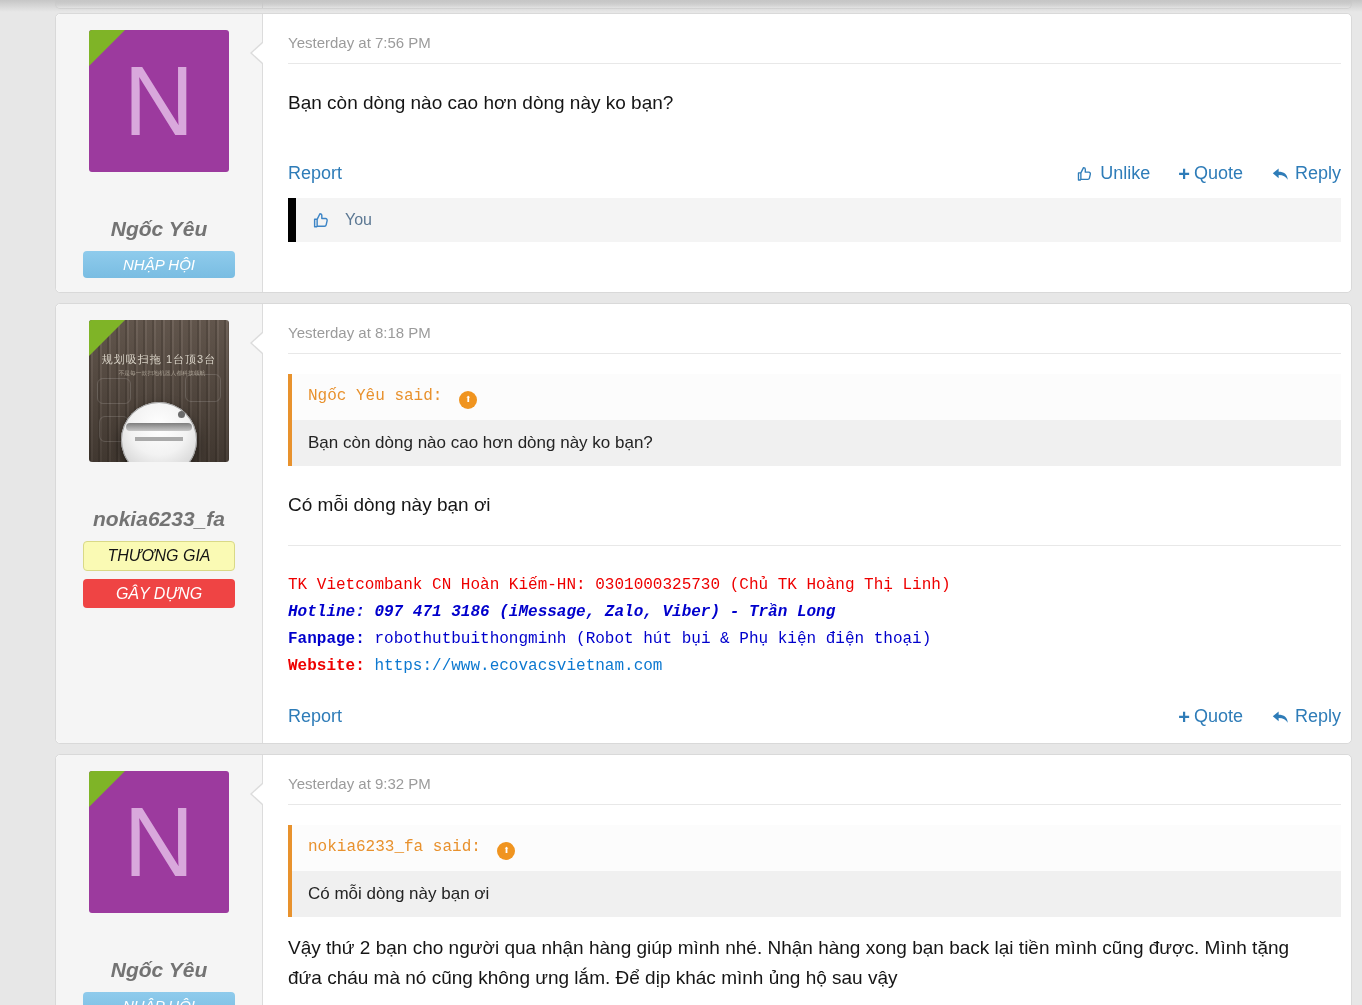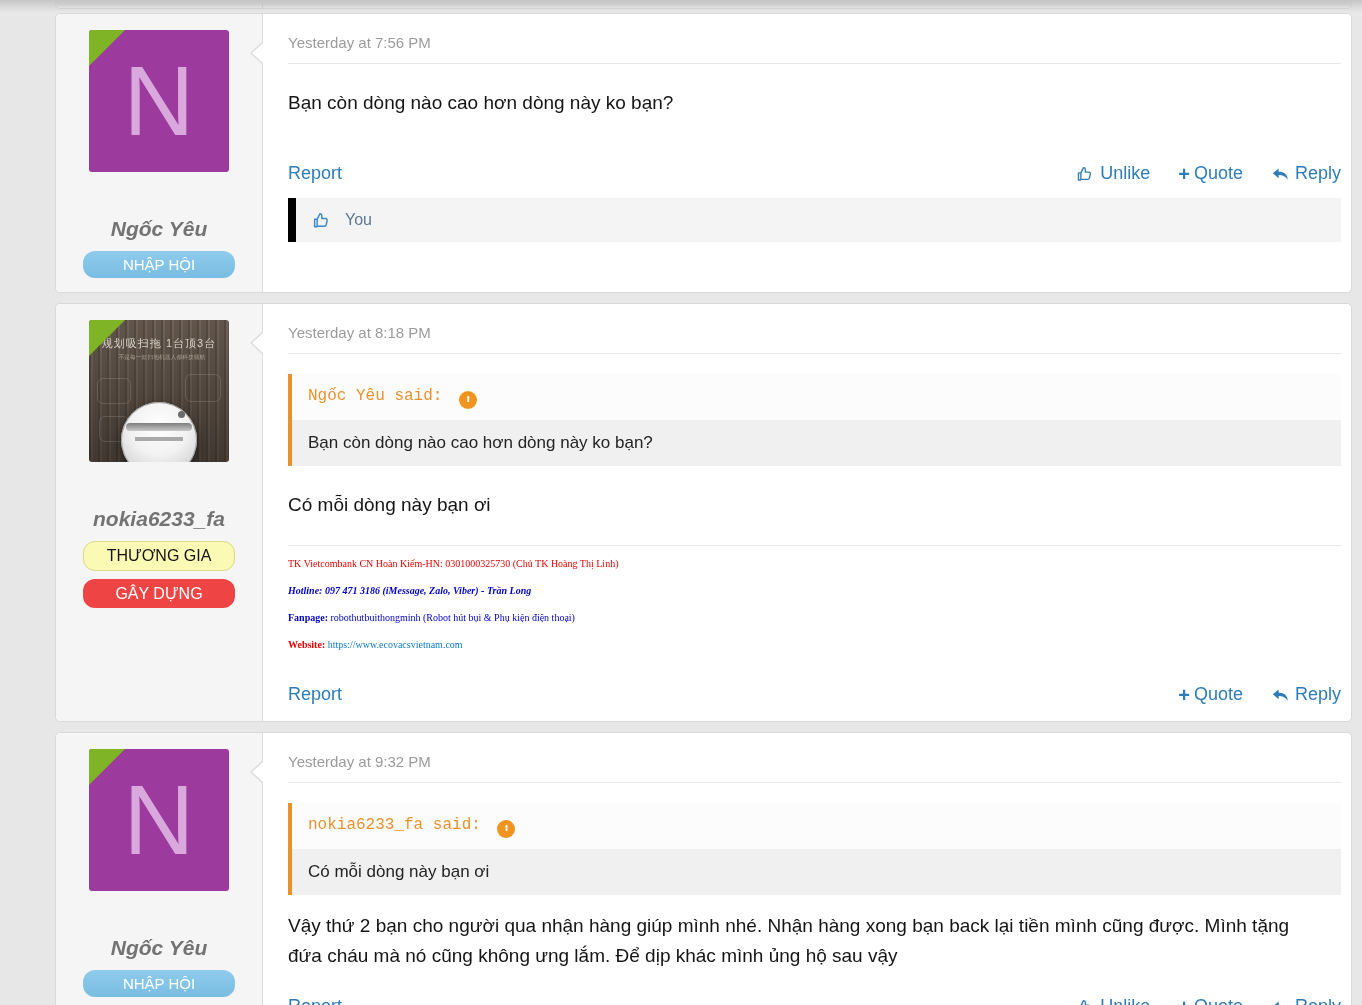--- a/index.html
+++ b/index.html
@@ -46,21 +46,21 @@
     position:absolute; inset:0; display:flex; align-items:center; justify-content:center;
     color:#d9a8dc; font-size:98px; font-weight:400; line-height:1;
   }
   
   .avatar.robot {
     background:
       linear-gradient(rgba(30,24,18,.05), rgba(20,15,10,.45)),
       repeating-linear-gradient(90deg, rgba(35,28,22,.30) 0 2px, rgba(255,255,255,.04) 2px 4px, rgba(35,28,22,.12) 4px 9px),
       #6e6157;
   }
-  .avatar.robot .cap1 { position:relative; margin-top:16px; font-size:11px; letter-spacing:1px; color:#d8d2c6; z-index:1; }
+  .avatar.robot .cap1 { position:relative; margin-top:32px; font-size:11px; letter-spacing:1px; color:#d8d2c6; z-index:1; }
   .avatar.robot .cap2 { position:relative; margin-top:2px; font-size:10px; transform:scale(.58); transform-origin:center top; color:#a89f92; white-space:nowrap; z-index:1; }
   .avatar.robot .map-sq { position:absolute; border:1px solid rgba(255,255,255,.14); border-radius:6px; }
   .avatar.robot .sq1 { left:8px;  top:58px; width:34px; height:26px; }
   .avatar.robot .sq2 { right:8px; top:54px; width:36px; height:28px; }
   .avatar.robot .sq3 { left:10px; top:96px; width:30px; height:26px; }
   .avatar.robot .body-circle {
     position:absolute; left:50%; top:82px; transform:translateX(-50%);
     width:76px; height:76px; border-radius:50%;
     background:radial-gradient(circle at 50% 32%, #ffffff 0%, #f2f2f2 45%, #d7d7d7 75%, #b9b9b9 100%);
     box-shadow:0 5px 12px rgba(0,0,0,.5), inset 0 0 0 1px #9e9e9e;
@@ -76,21 +76,21 @@
   .avatar.robot .logo-line {
     position:absolute; left:0; right:0; top:46%; height:4px;
     background:linear-gradient(90deg, transparent 18%, #a9a9a9 18%, #a9a9a9 82%, transparent 82%);
   }
   .username {
     display:inline-block; margin-top:27px; color:#737373; font-size:21px; font-weight:700;
     text-decoration:none; cursor:pointer;font-style:italic;
   }
   .badge {
     margin:10px auto 0 auto; width:152px; height:27px; line-height:27px;
-    border-radius:12px; font-size:15px;
+    border-radius:4px; font-size:15px;font-style:italic;
   }
   .badge.join  { background:linear-gradient(#8fcbec,#79bde2); color:#fff; }
   .badge.merchant { background:#fafab4; border:1px solid #d9d987; color:#141414; height:30px; line-height:28px; font-size:16px; }
   .badge.build { background:#ef4444; color:#fff; height:29px; line-height:29px; font-size:16px; margin-top:8px; }
 
   .content-cell { flex:1; position:relative; padding:20px 10px 16px 25px; border-radius:0 5px 5px 0; background:#fff; }
   .content-cell .arrow { position:absolute; left:-1px; top:28px; width:0; height:0; }
   .content-cell .arrow:before {
     content:""; position:absolute; left:-12px; top:0; width:0; height:0;
     border-top:11px solid transparent; border-bottom:11px solid transparent; border-right:12px solid #dcdcdc;
@@ -111,21 +111,21 @@
     color:#e8912d; font-size:16px; cursor:pointer;font-family:Liberation Mono, monospace;
   }
   .qarrow {
     display:inline-block; width:18px; height:18px; margin-left:7px;
     border-radius:50%; background:#f0941f; color:#fff;
     font-size:12px; line-height:18px; text-align:center; vertical-align:-3px; cursor:pointer;
   }
   .quote-body { padding:13px 16px; background:#f0f0f0; color:#242424; font-size:17px; }
 
   .sig-rule { border:none; border-top:1px solid #e8e8e8; margin:26px 0 0 0; }
-  .signature { margin-top:4px; font-family:Liberation Serif, serif; font-size:10px; line-height:27px; }
+  .signature { margin-top:26px; font-family:Liberation Mono, monospace; font-size:16px; line-height:27px; }
   .sig-red { color:#ee0000; }
   .sig-navy-italic { color:#0000cc; font-style:italic; font-weight:700; }
   .sig-label-red { color:#ee0000; font-weight:700; }
   .sig-link { color:#0c78d0; text-decoration:none; cursor:pointer; }
   .sig-navy { color:#0000cc; }
   .sig-label-navy { color:#0000cc; font-weight:700; }
 
   .actions {
     margin-top:46px; display:flex; justify-content:space-between; align-items:center;
     font-size:18px;

